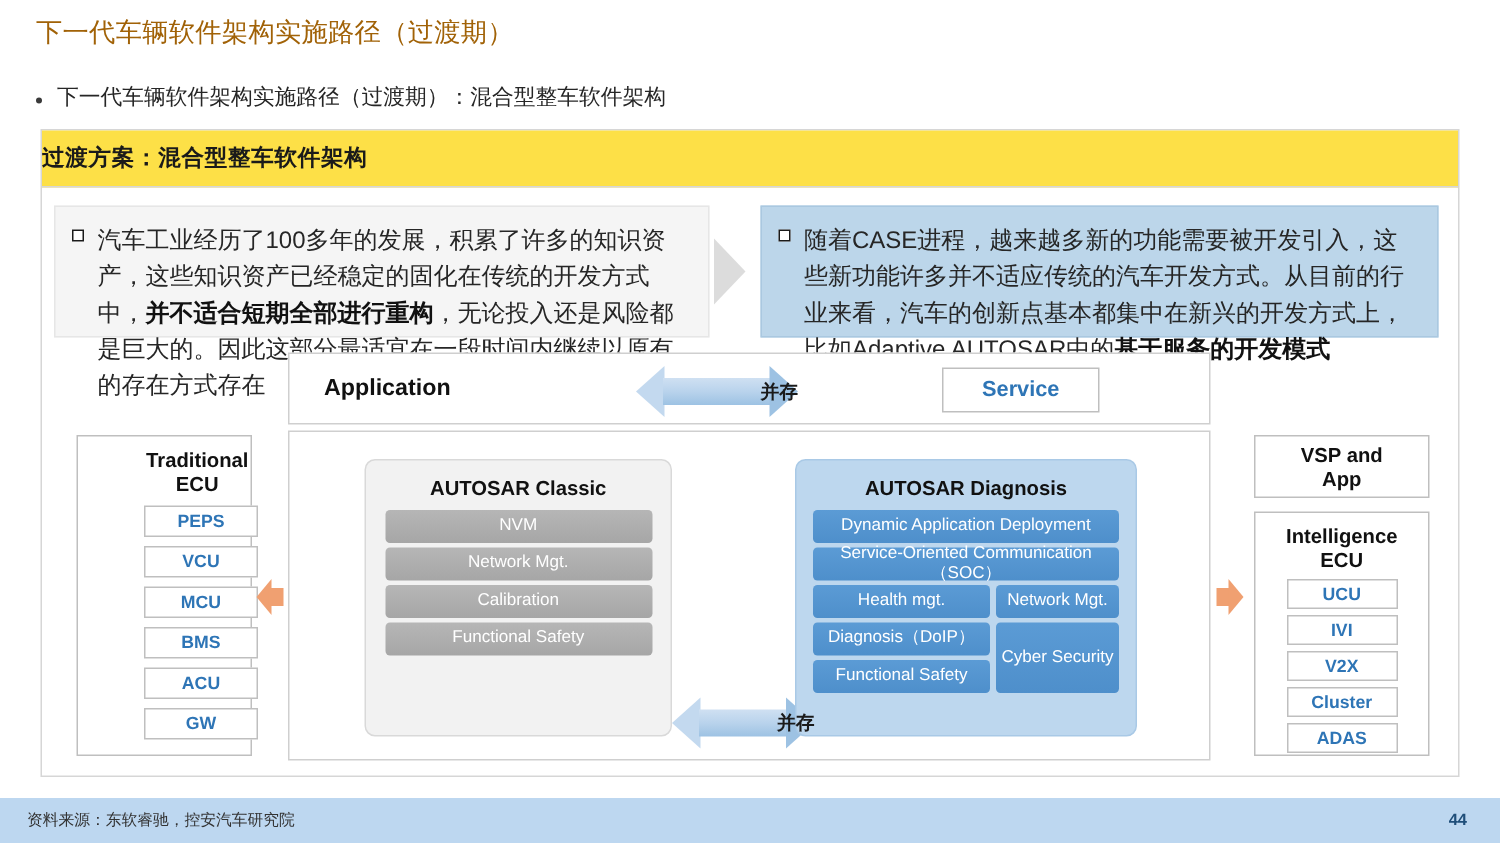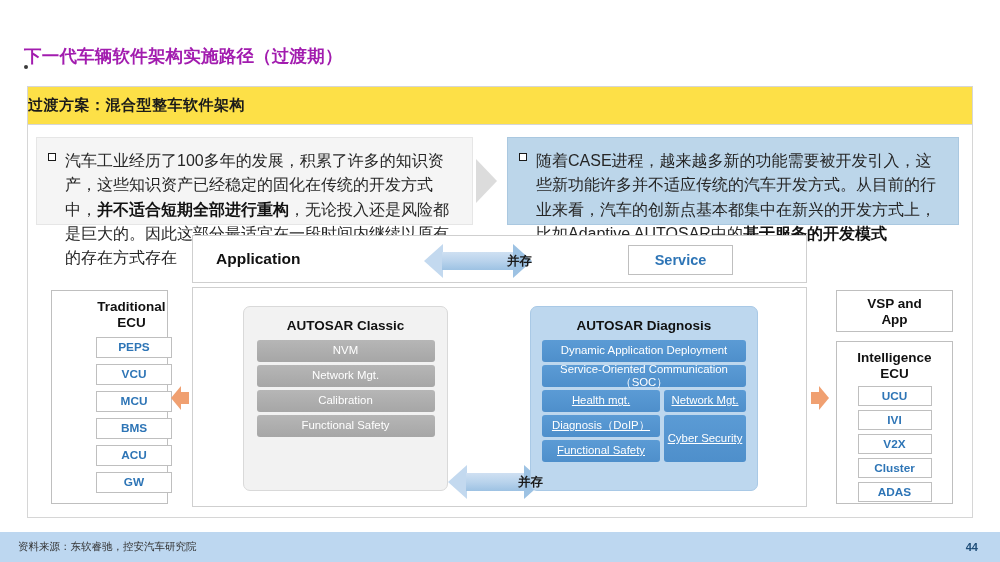--- a/index.html
+++ b/index.html
@@ -7,22 +7,22 @@
     width: 1000px; height: 562px;
     font-family: "Liberation Sans", "DejaVu Sans", sans-serif;
     background: #ffffff;
     overflow: hidden;
   }
   .slide { position: relative; width: 1000px; height: 562px; background:#fff; }
 
   
   .title {
     position: absolute; left: 24px; top: 9px;
-    font-size: 17.5px; font-weight: bold; color: #a21caf;
-    letter-spacing: .2px; white-space: nowrap; margin-top: 35px;
+    font-size: 17.5px; font-weight: normal; color: #a16207;
+    letter-spacing: .2px; white-space: nowrap;
   }
   .title-rule {
     position: absolute; left: 24px; top: 36px; width: 952px; height: 0px;
   }
 
   
   .bullet-line {
     position: absolute; left: 24px; top: 56px; width: 900px;
     display: flex; align-items: flex-start; gap: 10px;
   }
@@ -197,21 +197,21 @@
   }
   .adapt-item {
     width: 204px; height: 22px;
     background: linear-gradient(to bottom, #5B9BD5 0%, #4E8FCB 100%);
   }
   .adapt-split { display: flex; gap: 4px; width: 204px; margin: 0 auto 3px auto; }
   .adapt-split .cell {
     background: linear-gradient(to bottom, #5B9BD5 0%, #4E8FCB 100%);
     border-radius: 3px; color: #fff; font-size: 11.4px;
     display: flex; align-items: center; justify-content: center;
-    text-align: right; line-height: 1.15; text-decoration: underline;
+    text-align: right; line-height: 1.15;
   }
   .split-l { width: 118px; }
   .split-r { width: 82px; }
   .adapt-left-col { display: flex; flex-direction: column; gap: 3px; }
   .cell-h22 { height: 22px; }
   .cell-h47 { height: 47px; }
 
   
   .footer {
     position: absolute; left: 0; bottom: 0;
@@ -225,20 +225,21 @@
 </head>
 <body>
 
 <div class="slide">
 
   <div class="title">下一代车辆软件架构实施路径（过渡期）</div>
   <div class="title-rule"></div>
 
   <div class="bullet-line">
     <div class="bullet-dot"></div>
+    <div class="bullet-text">下一代车辆软件架构实施路径（过渡期）：混合型整车软件架构</div>
   </div>
 
   <div class="outer-box">
 
     <div class="header-band">
       <span>过渡方案：混合型整车软件架构</span>
     </div>
 
     <div class="note note-left">
       <div class="sq"></div>

